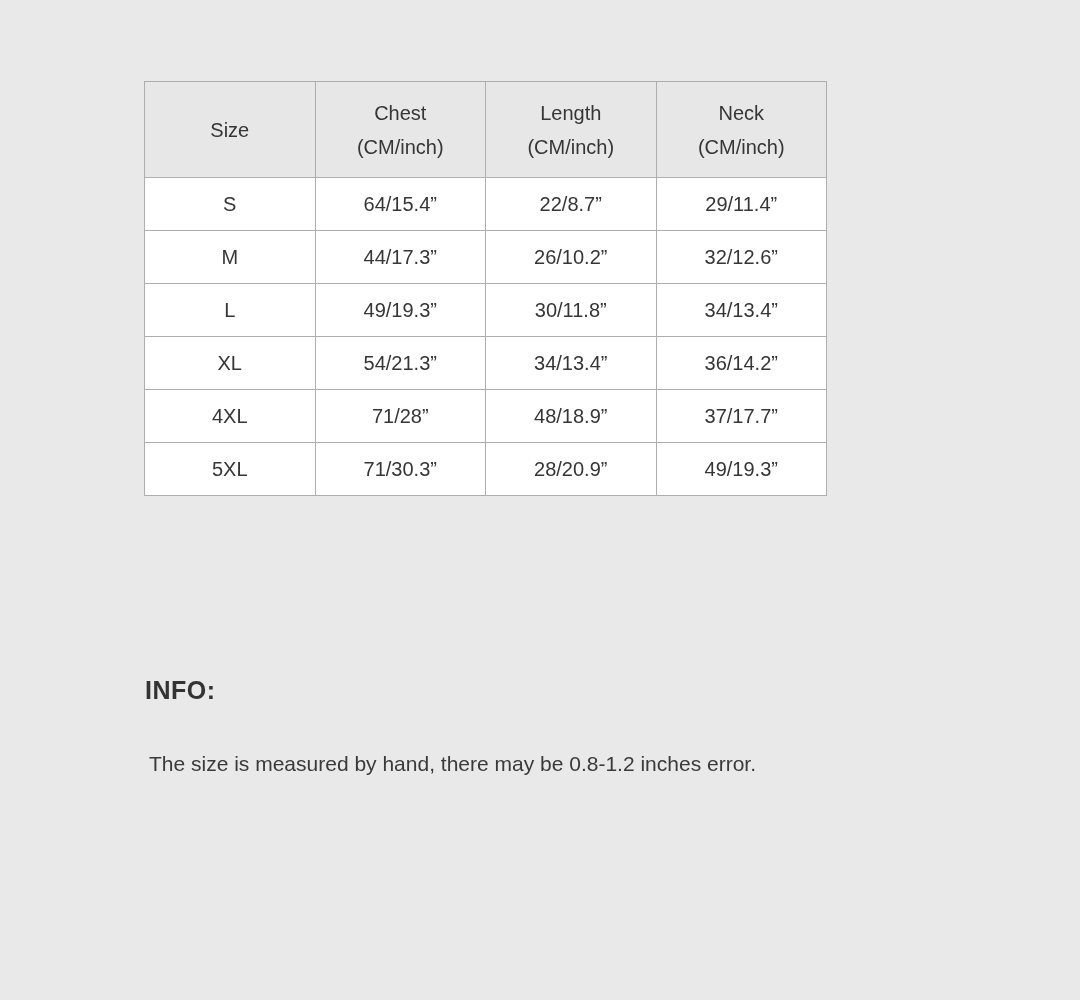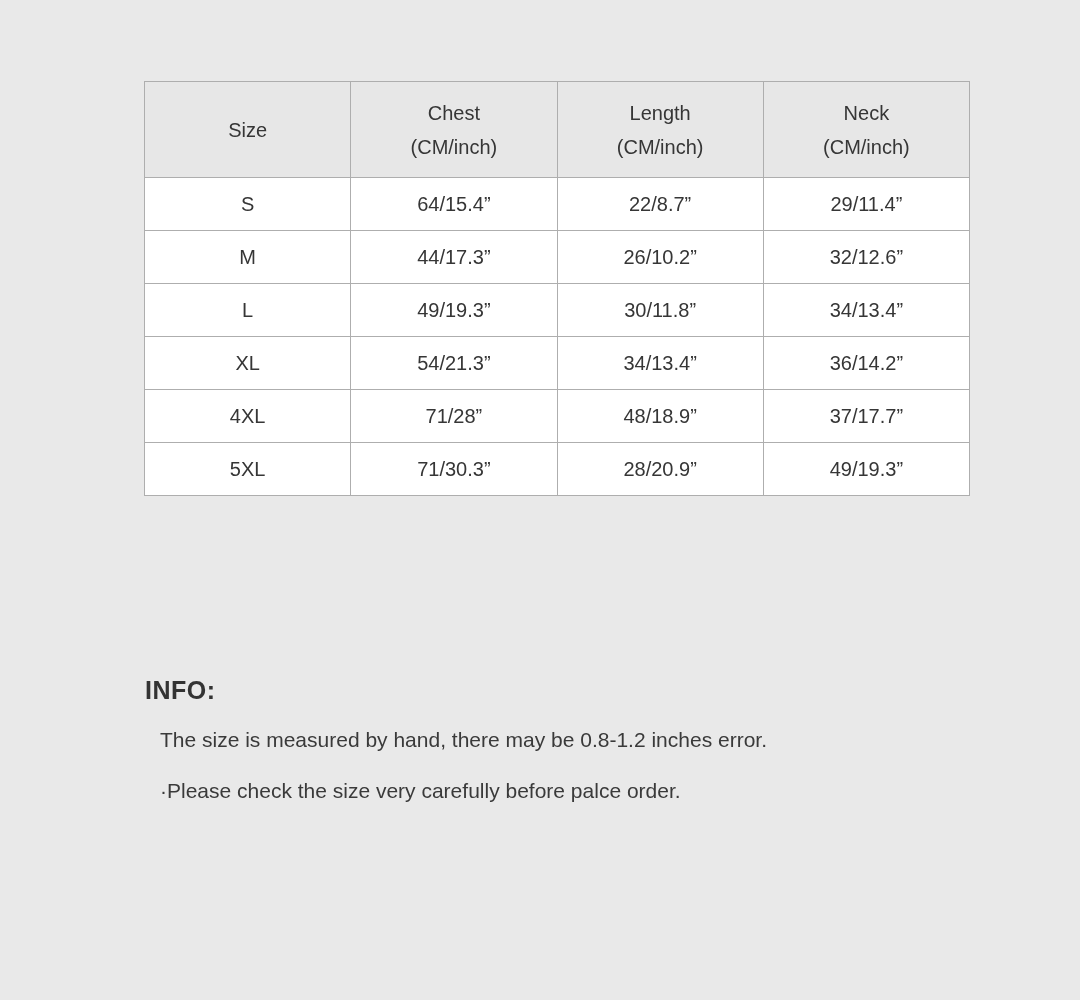--- a/index.html
+++ b/index.html
@@ -16,21 +16,21 @@
     overflow: hidden;
   }
   .page {
     position: absolute;
     inset: 0;
   }
   table.size-chart {
     position: absolute;
     left: 144px;
     top: 81px;
-    width: 826px;
+    width: 683px;
     border-collapse: collapse;
     table-layout: fixed;
     font-size: 20px;
     color: #363636;
   }
   table.size-chart th,
   table.size-chart td {
     border: 1px solid #aeaeae;
     text-align: center;
     vertical-align: middle;
@@ -56,28 +56,28 @@
     position: absolute;
     left: 145px;
     top: 674px;
     width: 800px;
   }
   .info-heading {
     font-size: 25px;
     font-weight: 700;
     color: #333333;
     line-height: 32px;
-    margin: 0 0 20px 0;
+    margin: 0 0 44px 0;
     letter-spacing: 0.5px;
   }
   .info-line {
     font-size: 21px;
     color: #3a3a3a;
     line-height: 28px;
-    margin: 0 0 23px 15px;
+    margin: 0 0 23px 4px;
   }
 </style>
 </head>
 <body>
 
 <div class="page">
 
   <table class="size-chart">
     <colgroup>
         <col>
@@ -140,16 +140,15 @@
           <td>71/30.3”</td>
           <td>28/20.9”</td>
           <td>49/19.3”</td>
         </tr>
       </tbody>
   </table>
 
   <div class="info-block">
     <p class="info-heading">INFO:</p>
     <p class="info-line">The size is measured by hand, there may be 0.8-1.2 inches error.</p>
-    <p class="info-line">·Please check the size very carefully before palce order.</p>
   </div>
 
 </div>
 
 </body></html>

